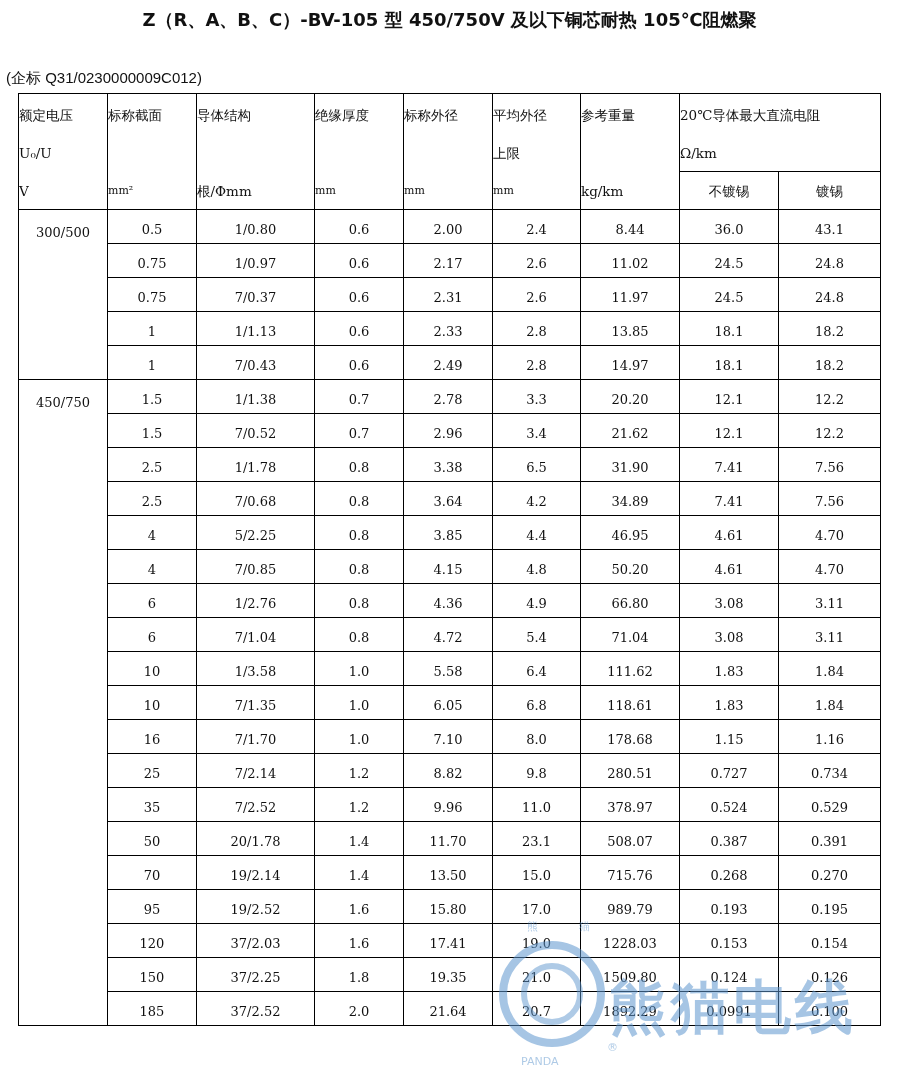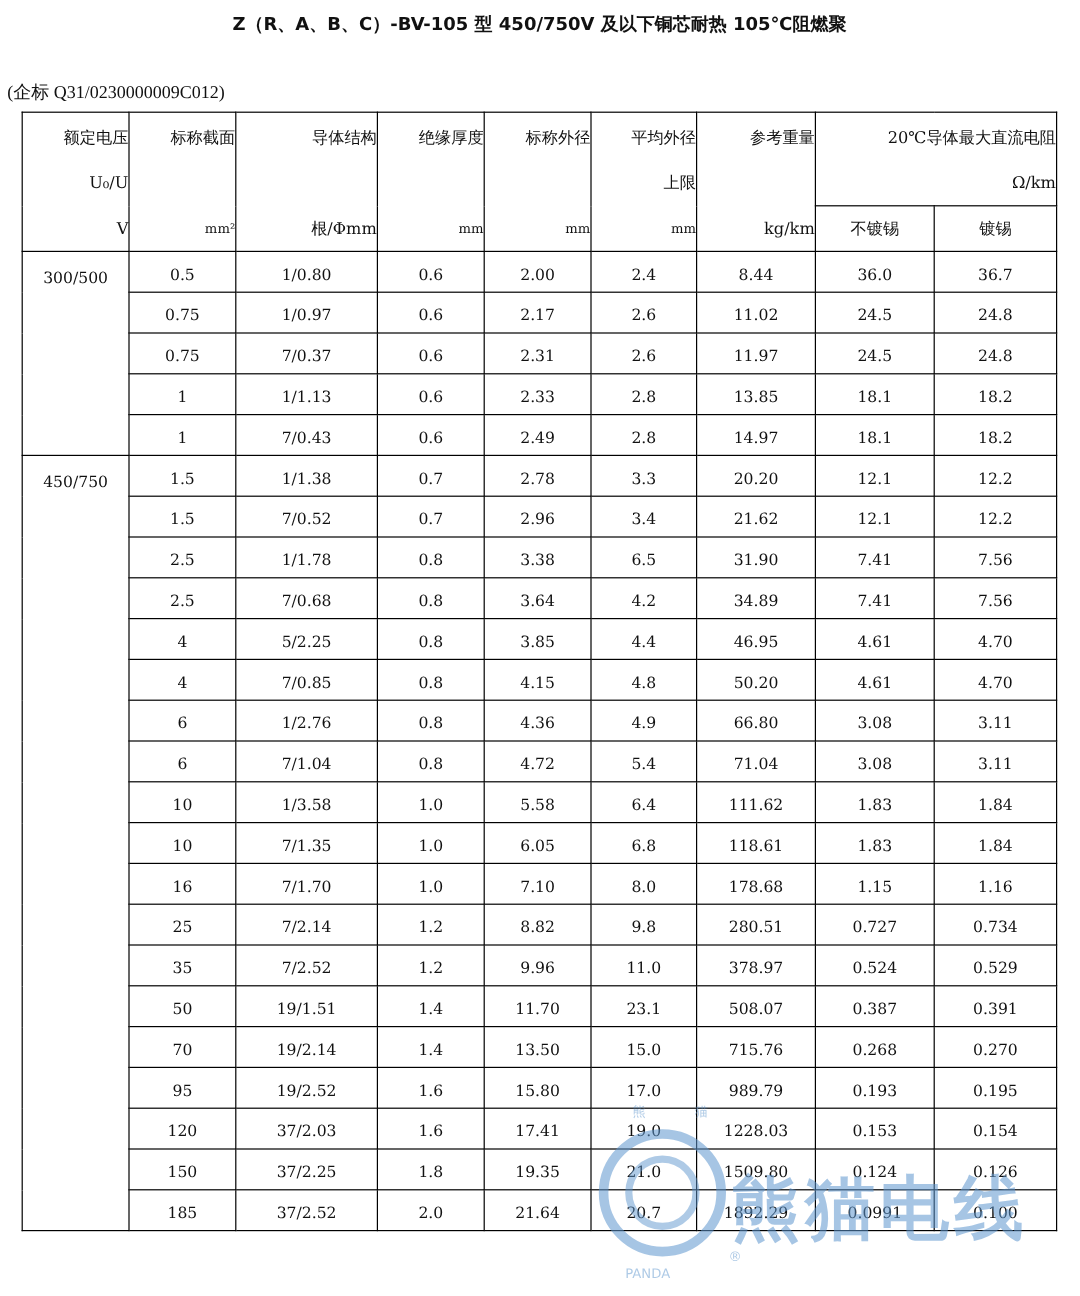--- a/index.html
+++ b/index.html
@@ -1,30 +1,30 @@
 <!DOCTYPE html>
 <html><head>
 <meta charset="utf-8">
 <style>
   html, body { margin: 0; padding: 0; background: #ffffff; }
   body { width: 900px; height: 1080px; position: relative; overflow: hidden;
          font-family: "DejaVu Serif", "Liberation Serif", serif; color: #111; }
   .title { position: absolute; left: 0; top: 6px; width: 899px; text-align: center;
-           font-size: 15px; font-weight: bold; line-height: 28px; letter-spacing: 0px;
+           font-size: 18px; font-weight: bold; line-height: 28px; letter-spacing: 0px;
            font-family: "DejaVu Sans", "Liberation Sans", sans-serif; }
   .std { position: absolute; left: 6px; top: 68px; font-size: 15px; line-height: 20px;
-         font-family: Liberation Serif, serif; }
+         font-family: Liberation Sans, sans-serif; }
   table.spec { position: absolute; left: 18px; top: 93px; border-collapse: collapse;
                table-layout: fixed; width: 862px; }
   table.spec td { border: 1.5px solid #000; text-align: center; font-size: 13px;
                   padding: 0; height: 34px; line-height: 14px; vertical-align: bottom;
                   padding-bottom: 6px; box-sizing: border-box; }
   table.spec thead td { vertical-align: top; font-size: 13.5px; padding: 0; }
   .hcell { position: relative; height: 115px; }
-  .hl { position: absolute; left: 0; right: 0; text-align: right; }
+  .hl { position: absolute; left: 0; right: 0; text-align: left; }
   .h1 { top: 14px; } .h2 { top: 52px; } .h3 { top: 90px; }
   .unit { font-size: 11px; }
   td.volt { vertical-align: top !important; padding-top: 16px !important; }
   .watermark { position: absolute; left: 497px; top: 913px; width: 400px; height: 160px;
                pointer-events: none; }
   .wm-ring { position: absolute; left: 2px; top: 28px; width: 106px; height: 106px;
              border: 8px solid rgba(93,150,206,0.55); border-radius: 50%; box-sizing: border-box; }
   .wm-inner { position: absolute; left: 24px; top: 50px; width: 62px; height: 62px;
               border: 6px solid rgba(93,150,206,0.5); border-radius: 50%; box-sizing: border-box; }
   .wm-text { position: absolute; left: 112px; top: 56px; font-size: 58px; font-weight: bold;
@@ -114,21 +114,21 @@
   <tbody id="tbody">
       <tr>
         <td rowspan="5" class="volt">300/500</td>
         <td>0.5</td>
         <td>1/0.80</td>
         <td>0.6</td>
         <td>2.00</td>
         <td>2.4</td>
         <td>8.44</td>
         <td>36.0</td>
-        <td>36.7</td>
+        <td>43.1</td>
       </tr>
       <tr>
         <td>0.75</td>
         <td>1/0.97</td>
         <td>0.6</td>
         <td>2.17</td>
         <td>2.6</td>
         <td>11.02</td>
         <td>24.5</td>
         <td>24.8</td>
@@ -289,21 +289,21 @@
         <td>7/2.52</td>
         <td>1.2</td>
         <td>9.96</td>
         <td>11.0</td>
         <td>378.97</td>
         <td>0.524</td>
         <td>0.529</td>
       </tr>
       <tr>
         <td>50</td>
-        <td>19/1.51</td>
+        <td>20/1.78</td>
         <td>1.4</td>
         <td>11.70</td>
         <td>23.1</td>
         <td>508.07</td>
         <td>0.387</td>
         <td>0.391</td>
       </tr>
       <tr>
         <td>70</td>
         <td>19/2.14</td>

